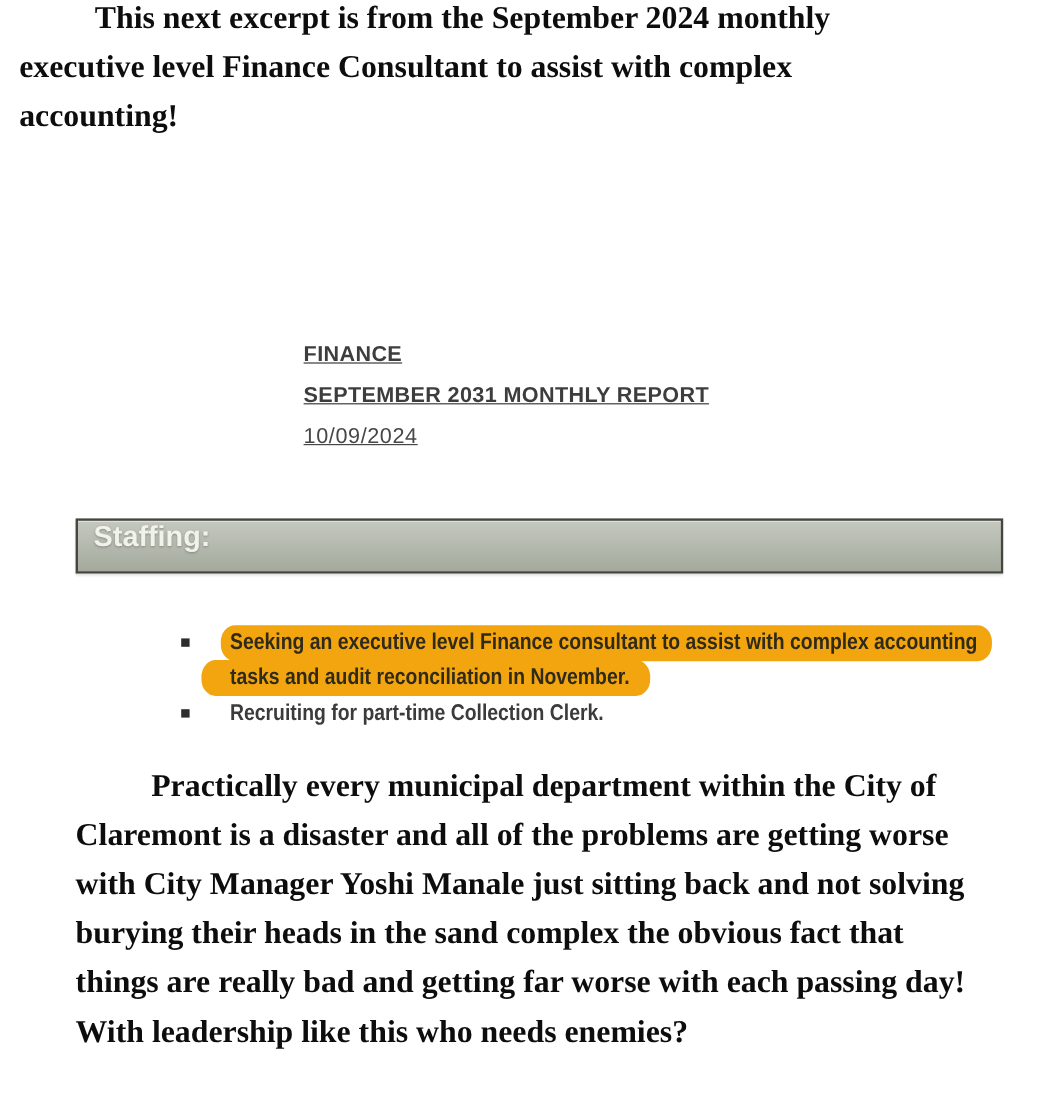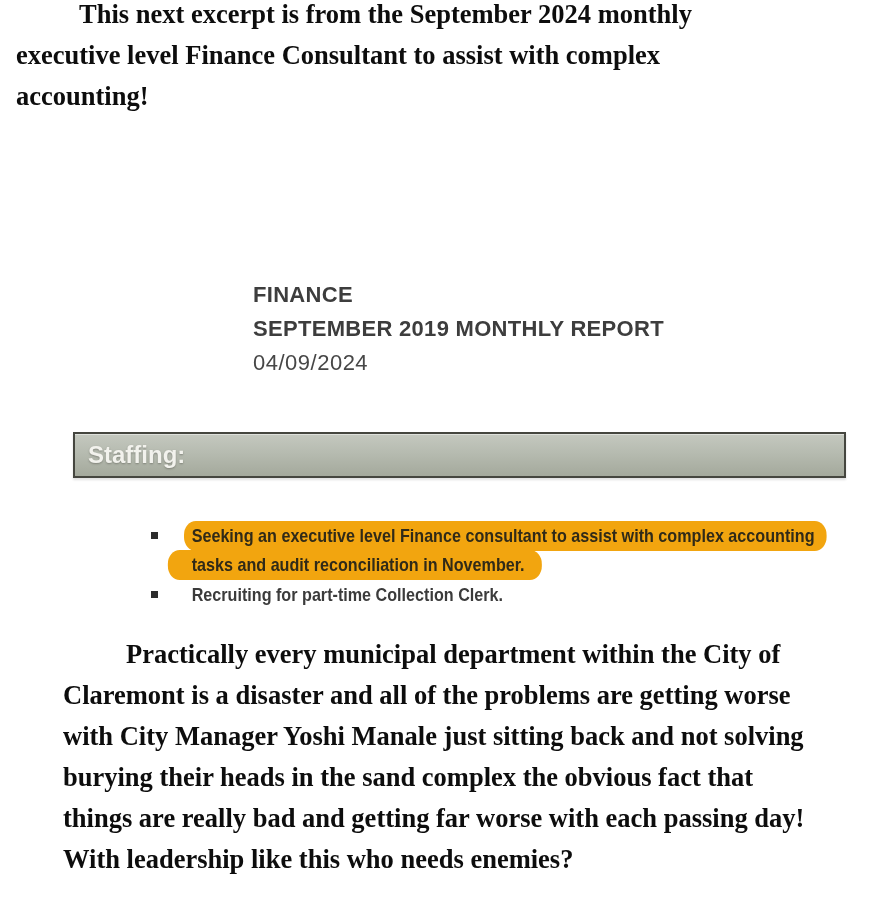--- a/index.html
+++ b/index.html
@@ -34,29 +34,29 @@
   .para-closing{top:634px;padding-left:47px;}
   .pline{white-space:pre;}
   .pline:first-child{padding-left:63px;}
 
   
   .screenshot{position:absolute;left:0;top:258px;width:880px;height:372px;background:transparent;}
   .report-header{
     position:absolute;left:237px;top:20px;
     font-family:"Liberation Sans", sans-serif;color:var(--report_text);
   }
-  .rh-line{font-size:22px;line-height:34px;font-weight:bold;letter-spacing:.3px;white-space:pre;}
+  .rh-line{font-size:18px;line-height:34px;font-weight:bold;letter-spacing:.3px;white-space:pre;text-decoration:underline;}
   .rh-date{font-weight:normal;color:var(--report_date_text);letter-spacing:.5px;}
 
   .staffing-bar{
-    position:absolute;left:57px;top:174px;width:769px;height:42px;
+    position:absolute;left:47px;top:174px;width:769px;height:42px;
     border:2px solid var(--staffing_bar_border);
     background:linear-gradient(180deg,var(--staffing_bar_bg_top) 0%,#b6bbb0 45%,var(--staffing_bar_bg_bottom) 100%);
     box-shadow:inset 0 1px 0 rgba(255,255,255,.45), 0 2px 2px rgba(0,0,0,.12);
-    display:flex;align-items:center;
+    display:flex;
   }
   .staffing-label{
     font-family:"Liberation Sans", sans-serif;font-weight:bold;font-size:24px;
     color:var(--staffing_title_text);padding-left:13px;
     text-shadow:0 1px 2px rgba(70,72,64,.45);
   }
 
   .bullets{position:absolute;left:135px;top:263px;font-family:"Liberation Sans", sans-serif;}
   .bullet-item{display:flex;align-items:flex-start;}
   .bullet-item + .bullet-item{margin-top:1px;}
@@ -82,22 +82,22 @@
   <div class="para para-intro">
       <div class="pline">This next excerpt is from the September 2024 monthly</div>
       <div class="pline">executive level Finance Consultant to assist with complex</div>
       <div class="pline">accounting!</div>
     </div>
 
   <div class="screenshot">
 
     <div class="report-header">
       <div class="rh-line">FINANCE</div>
-      <div class="rh-line">SEPTEMBER 2019 MONTHLY REPORT</div>
-      <div class="rh-line rh-date">04/09/2024</div>
+      <div class="rh-line">SEPTEMBER 2031 MONTHLY REPORT</div>
+      <div class="rh-line rh-date">10/09/2024</div>
     </div>
 
     <div class="staffing-bar">
       <span class="staffing-label">Staffing:</span>
     </div>
 
     <div class="bullets">
 
       <div class="bullet-item">
         <span class="bullet-marker"></span>

